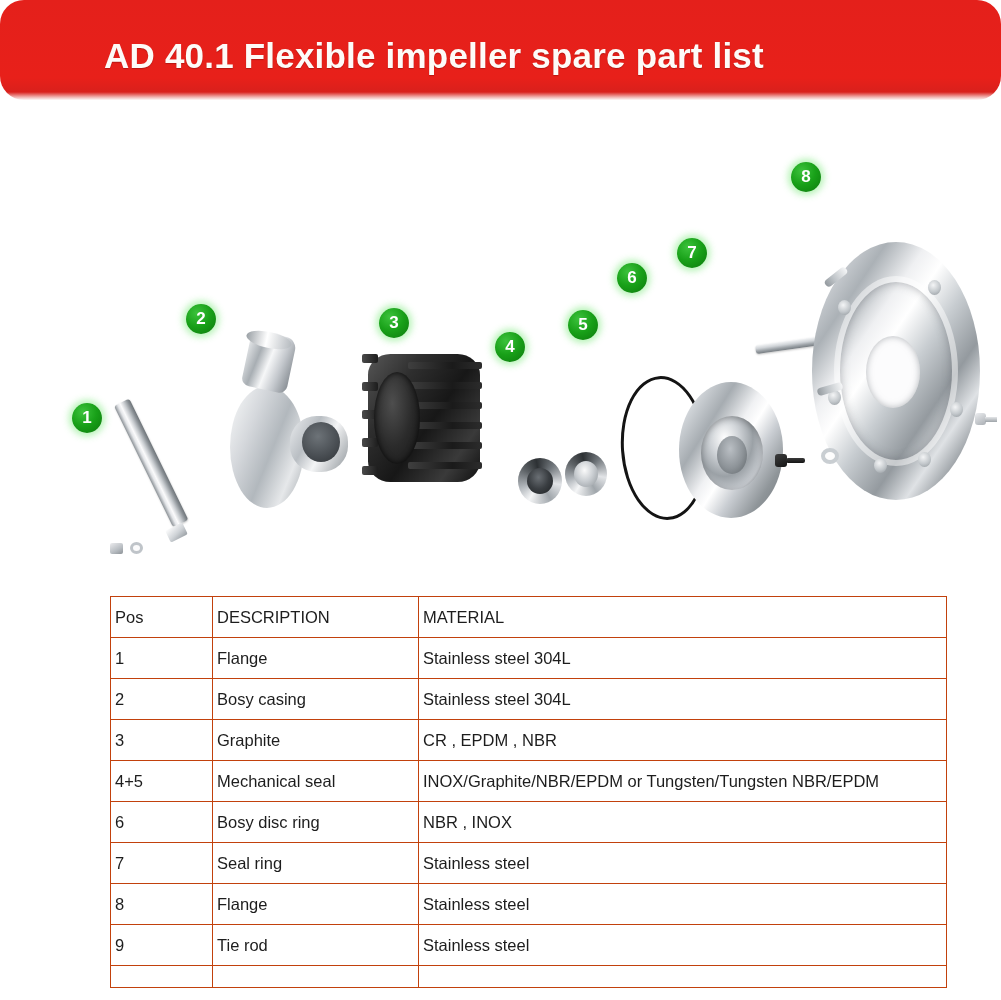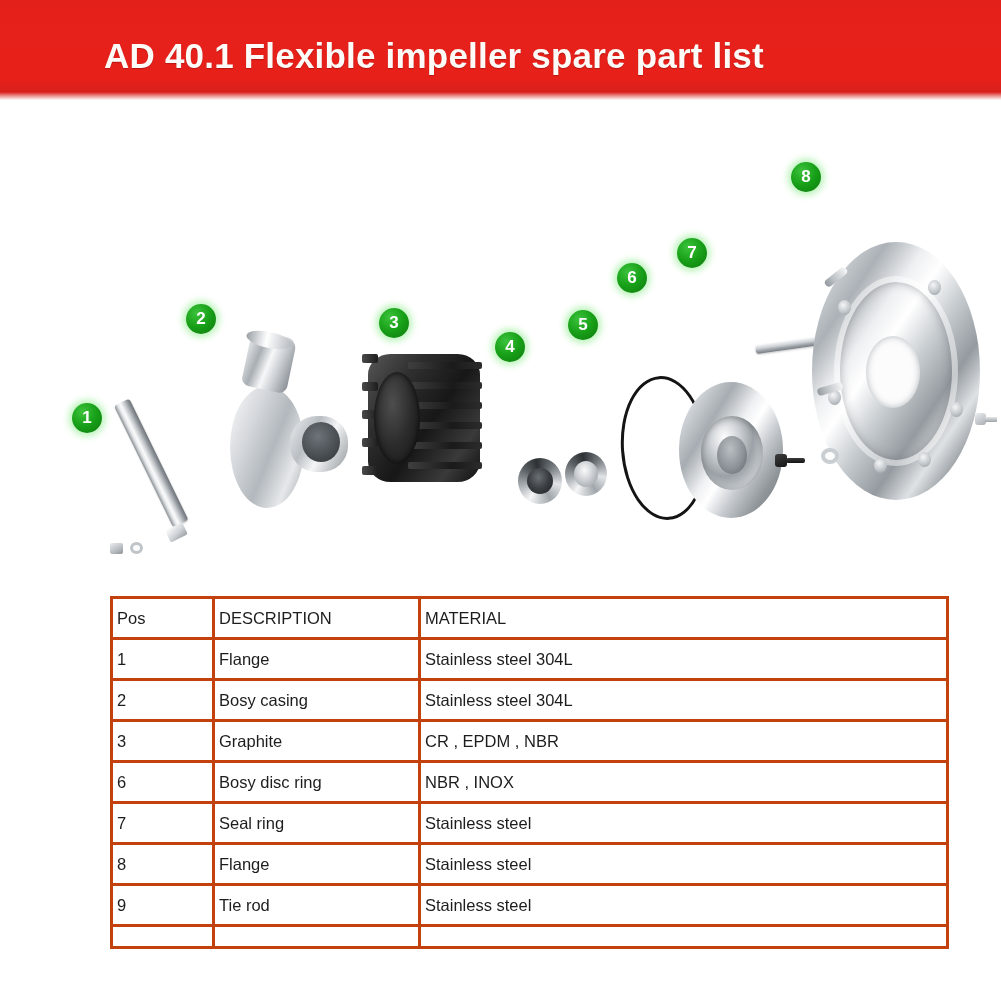--- a/index.html
+++ b/index.html
@@ -15,20 +15,21 @@
   }
 
   
   #header-banner {
     position: absolute;
     left: 0; top: 0;
     width: 1001px;
     height: 100px;
     background: #e8201a;
     background: linear-gradient(180deg, #e4201b 0%, #e8201a 78%, #d9201c 92%, #f0b0ae 97%, #fdf8f8 100%);
+    border-radius: 24px;
   }
   #page-title {
     position: absolute;
     left: 104px;
     top: 36px;
     font-size: 35px;
     font-weight: bold;
     color: #fdfbf8;
     letter-spacing: 0.2px;
     white-space: nowrap;
@@ -355,21 +356,21 @@
   table#parts-table {
     border-collapse: collapse;
     width: 836px;
     table-layout: fixed;
   }
   table#parts-table col.c-pos  { width: 102px; }
   table#parts-table col.c-desc { width: 206px; }
   table#parts-table col.c-mat  { width: 528px; }
   table#parts-table th,
   table#parts-table td {
-    border: 3px solid #c2410c;
+    border: 1px solid #c2410c;
     height: 41px;
     padding: 0 0 0 4px;
     text-align: left;
     vertical-align: middle;
     font-size: 16.5px;
     font-weight: normal;
     color: #1d1d1d;
     font-family: "Liberation Sans", sans-serif;
     white-space: nowrap;
     overflow: hidden;
@@ -494,20 +495,25 @@
         <td>2</td>
         <td>Bosy casing</td>
         <td>Stainless steel 304L</td>
       </tr>
       <tr>
         <td>3</td>
         <td>Graphite</td>
         <td>CR , EPDM , NBR</td>
       </tr>
       <tr>
+        <td>4+5</td>
+        <td>Mechanical seal</td>
+        <td>INOX/Graphite/NBR/EPDM or Tungsten/Tungsten NBR/EPDM</td>
+      </tr>
+      <tr>
         <td>6</td>
         <td>Bosy disc ring</td>
         <td>NBR , INOX</td>
       </tr>
       <tr>
         <td>7</td>
         <td>Seal ring</td>
         <td>Stainless steel</td>
       </tr>
       <tr>

